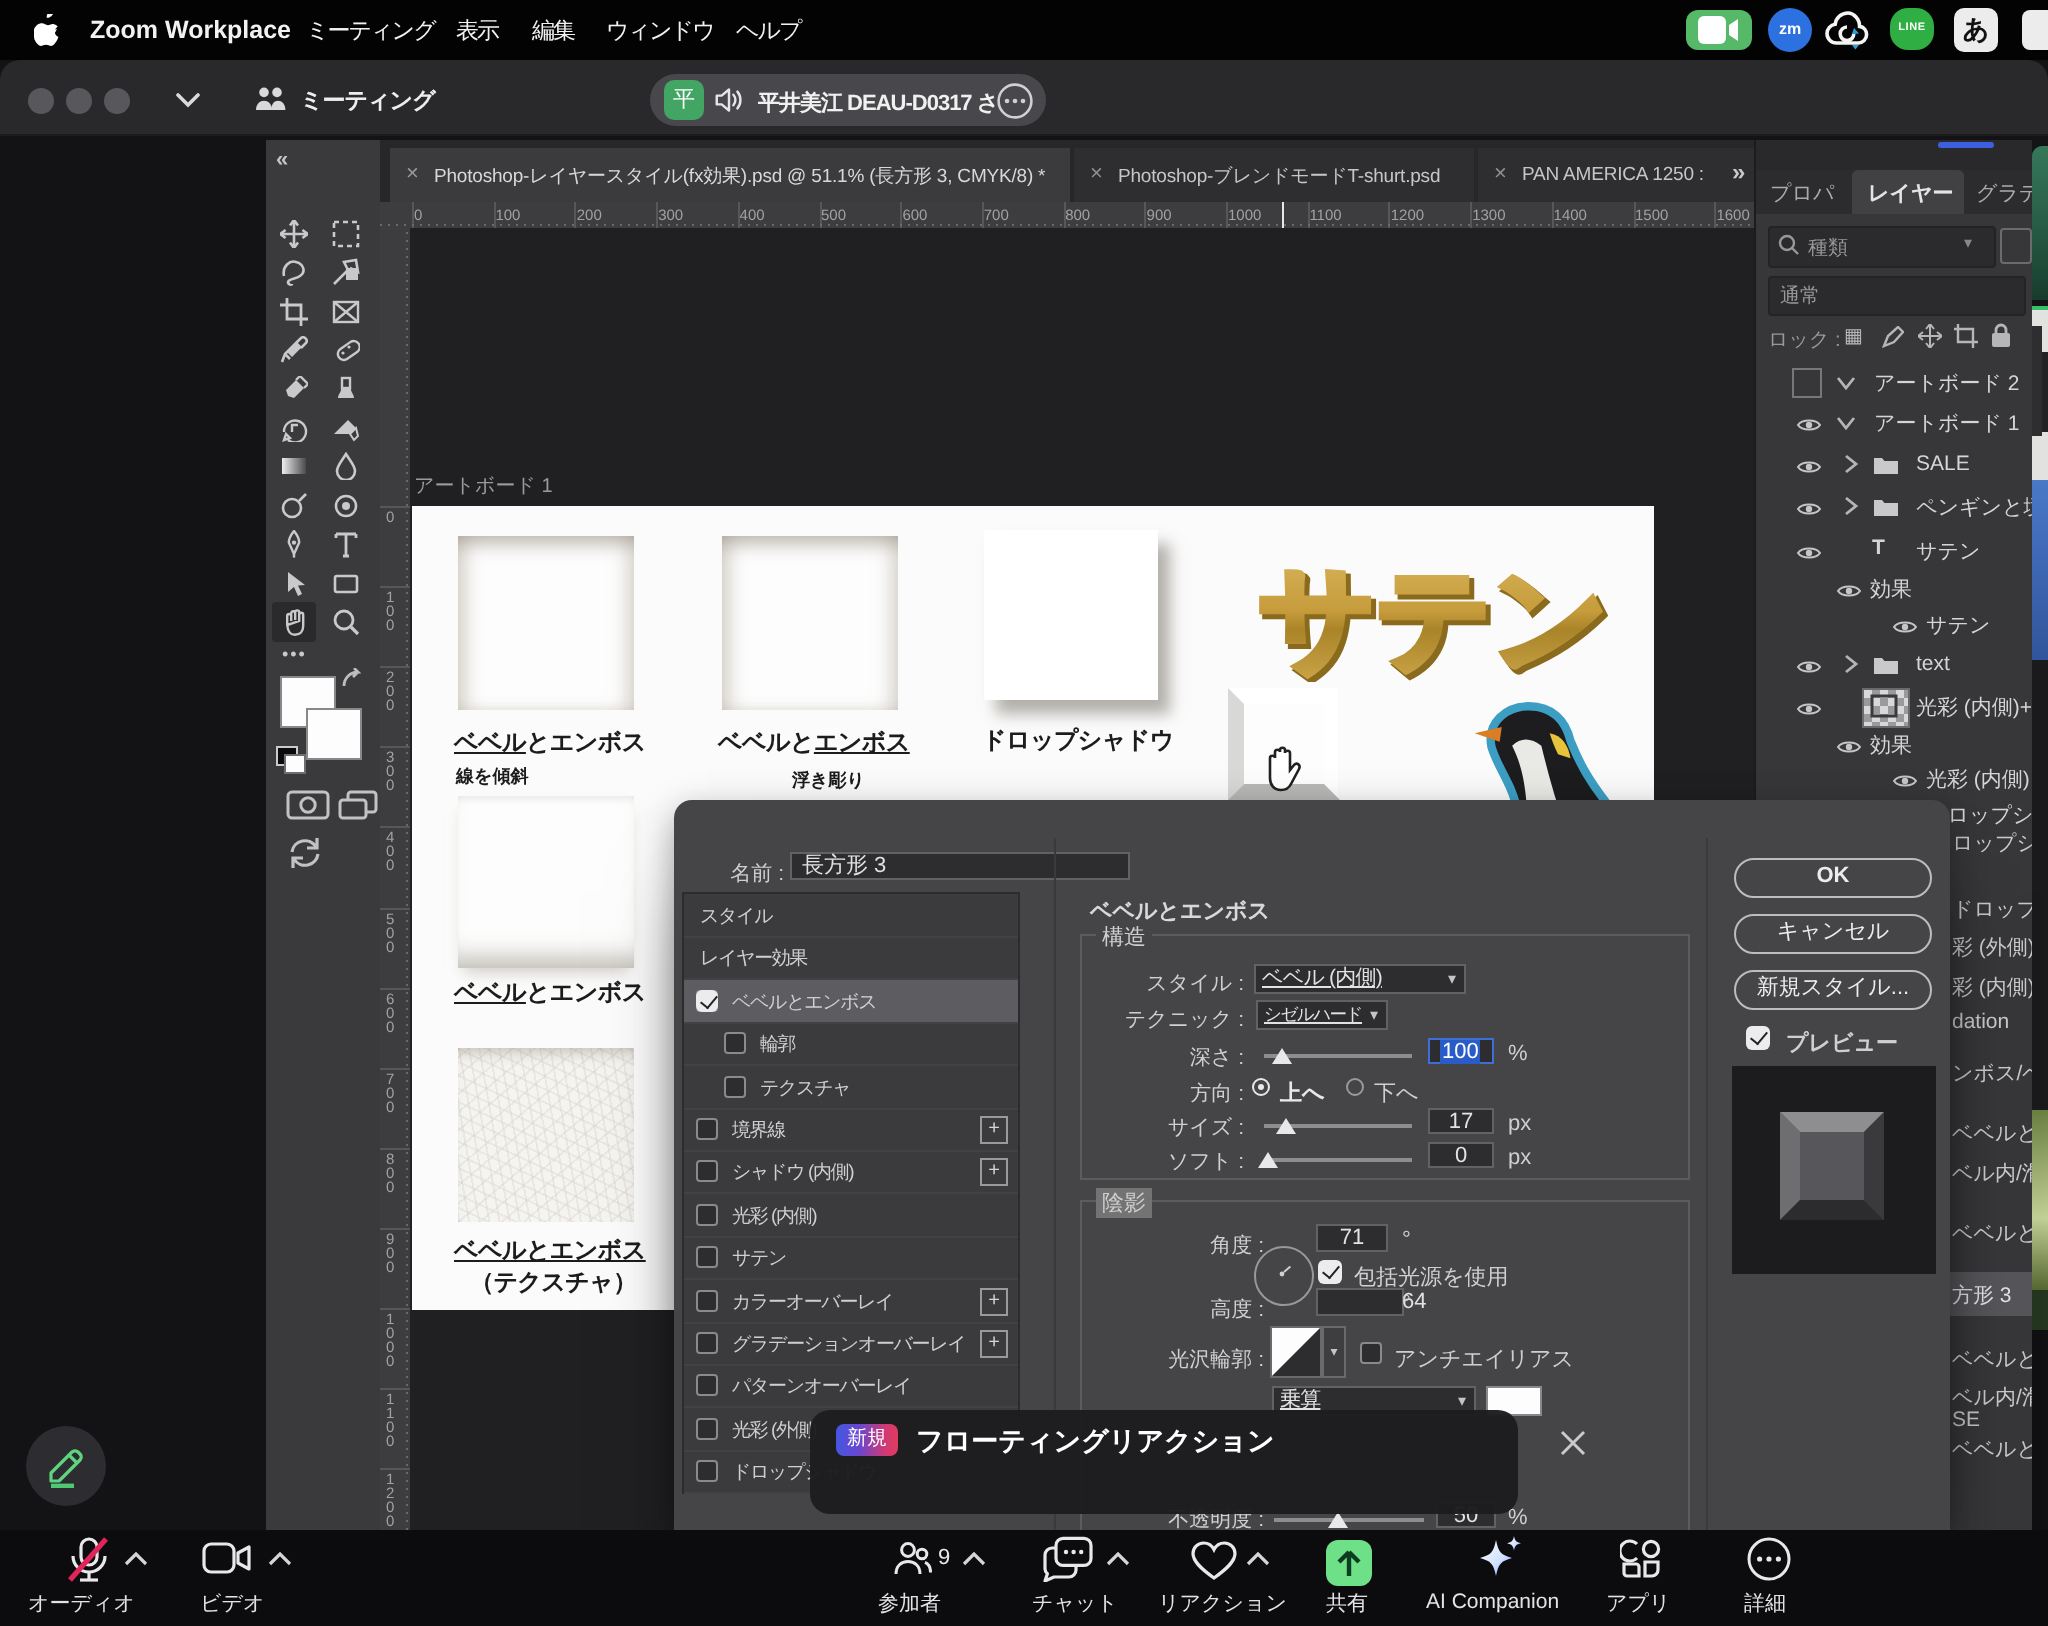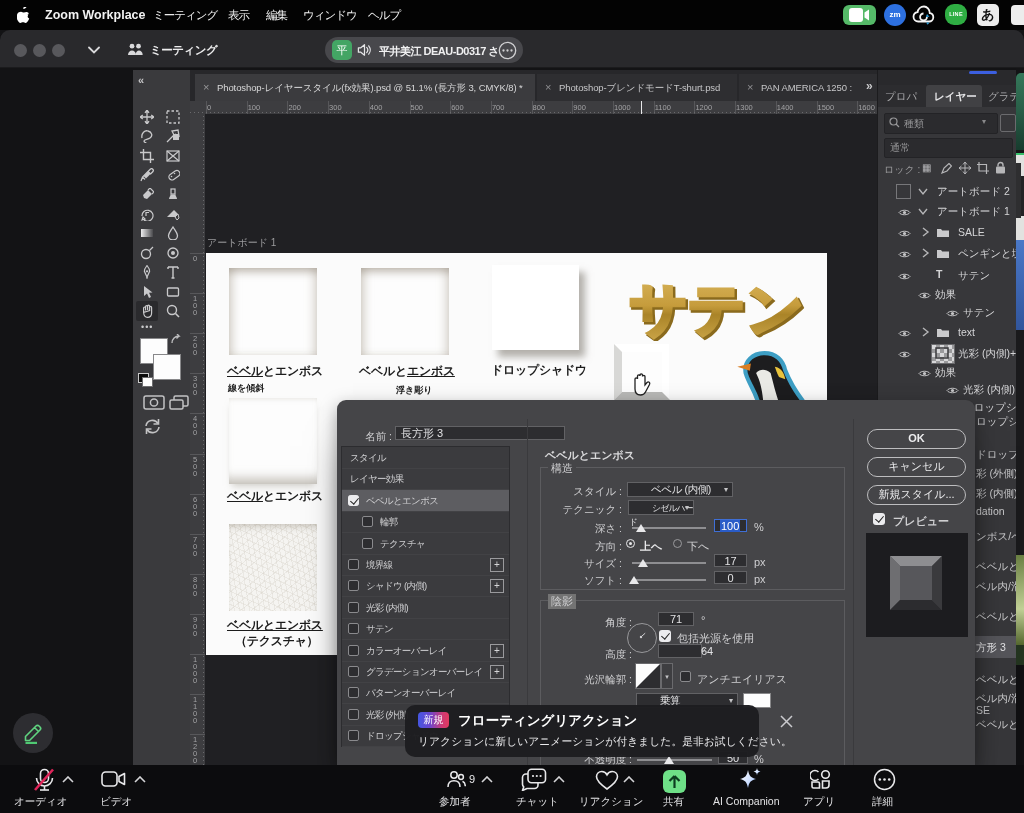--- a/index.html
+++ b/index.html
@@ -42,21 +42,21 @@
   #dlgtitle{position:absolute;left:0;top:0;width:638px;height:19px;background:linear-gradient(#dcdcdc,#c9c9c9);border-radius:9px 9px 0 0;color:#2a2a2a;font-size:12px;font-weight:bold;text-align:center;line-height:19px;}
   
   .dlab{position:absolute;font-size:11px;color:#cfcfd1;white-space:nowrap;}
   .dhead{position:absolute;font-size:11px;font-weight:bold;color:#d8d8da;white-space:nowrap;}
   .rlab{position:absolute;font-size:10.5px;color:#cfcfd1;white-space:nowrap;width:80px;text-align:right;}
   .inp{position:absolute;background:#2d2d30;border:1px solid #626265;box-sizing:border-box;color:#e2e2e4;font-size:11px;line-height:12px;}
   .inp.foc{border:1px solid #3f6fd6;}
   .sel{background:#2a5cc8;color:#fff;margin-left:5px;padding:0 1px;}
   .fs{position:absolute;border:1px solid #5c5c5f;box-sizing:border-box;}
   .ddl{position:absolute;height:15px;background:#2d2d30;border:1px solid #626265;box-sizing:border-box;color:#e2e2e4;font-size:10.5px;line-height:13px;}
-  .ddl span{margin-left:23px;letter-spacing:-0.4px;}
+  .ddl span{margin-left:3px;letter-spacing:-0.4px;text-decoration:underline;}
   .ddl i{position:absolute;right:4px;top:0;font-style:normal;font-size:8px;color:#c5c5c7;}
   .trk{position:absolute;height:1.5px;background:#8e8e91;}
   .thm{position:absolute;width:0;height:0;border-left:5px solid transparent;border-right:5px solid transparent;border-bottom:8px solid #e8e8ea;}
   .rad{position:absolute;width:9px;height:9px;border-radius:50%;border:1.5px solid #9a9a9d;box-sizing:border-box;}
   .rad.on{border:1.5px solid #e8e8ea;}
   .rad.on:after{content:"";position:absolute;left:1.5px;top:1.5px;width:3px;height:3px;border-radius:50%;background:#e8e8ea;}
   .cbw{position:absolute;width:12px;height:12px;background:#ececee;border-radius:3px;}
   .cbw:after{content:"";position:absolute;left:3.5px;top:1px;width:4px;height:7px;border:solid #222;border-width:0 1.8px 1.8px 0;transform:rotate(40deg);}
   .cbd{position:absolute;width:11px;height:11px;background:#2d2d30;border:1px solid #8a8a8d;box-sizing:border-box;border-radius:2px;}
   .btn{position:absolute;width:99px;height:20px;border:1.5px solid #bdbdbf;border-radius:10px;box-sizing:border-box;color:#ececee;font-size:11px;text-align:center;line-height:17px;}
@@ -671,21 +671,20 @@
     </div>
 
     <div class="abs" style="left:13px;top:645px;width:40px;height:40px;border-radius:50%;background:#2d2d31;"></div>
     <svg class="abs" style="left:22px;top:654px" width="22" height="22" viewBox="0 0 22 22">
       <path d="M3.5 14.5 L12.5 5.5 L16.5 9.5 L7.5 18.5 L3.5 18.5 Z M12.5 5.5 L14 4 C14.8 3.2 16.2 3.2 17 4 L18 5 C18.8 5.8 18.8 7.2 18 8 L16.5 9.5" fill="none" stroke="#5fd37f" stroke-width="1.6" stroke-linejoin="round"></path>
       <line x1="3.5" y1="21" x2="15" y2="21" stroke="#4fc973" stroke-width="2.4"></line>
     </svg>
     <div id="toast" class="abs">
       <div class="abs" style="left:13px;top:7px;width:31px;height:16px;border-radius:4px;background:linear-gradient(92deg,#4457e2 0%,#6a46cf 38%,#cf3a74 78%,#e23a5f 100%);color:#fff;font-size:10px;text-align:center;line-height:16px;">新規</div>
       <span class="abs" style="left:53px;top:7px;font-size:13.5px;font-weight:bold;color:#fff;">フローティングリアクション</span>
-      <span class="abs" style="left:13px;top:30px;font-size:10.8px;color:#ebebed;white-space:nowrap;">リアクションに新しいアニメーションが付きました。是非お試しください。</span>
       <svg class="abs" style="left:375px;top:10px" width="13" height="13">
           <path d="M1 1 L12 12 M12 1 L1 12" stroke="#cacace" stroke-width="1.5"></path>
         </svg>
     </div>
   </div>
   <div id="dock" class="abs">
 
     <svg class="abs" style="left:33px;top:3px" width="22" height="24" viewBox="0 0 22 24">
       <rect x="7.5" y="1.5" width="8" height="13" rx="4" fill="none" stroke="#e8e8ea" stroke-width="1.6"></rect>
       <path d="M3.5 10 a8 8 0 0 0 16 0" fill="none" stroke="#e8e8ea" stroke-width="1.6"></path>

